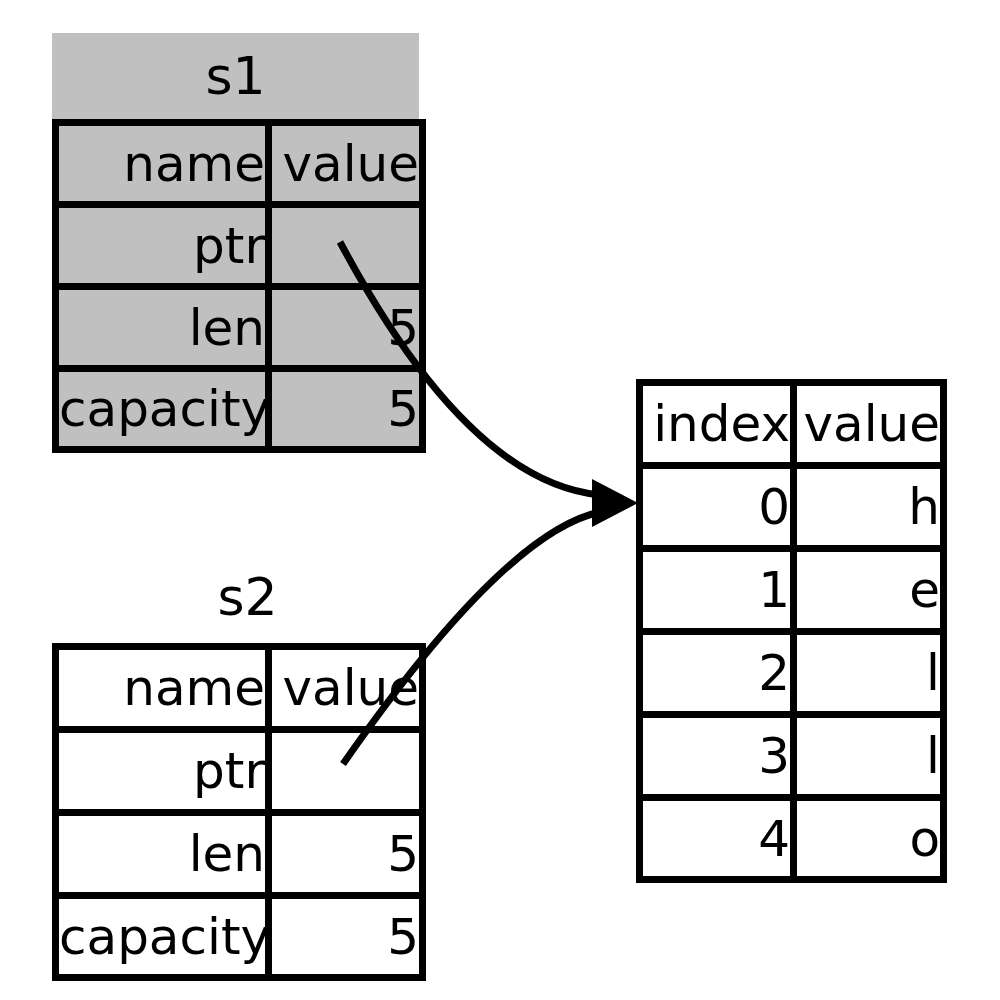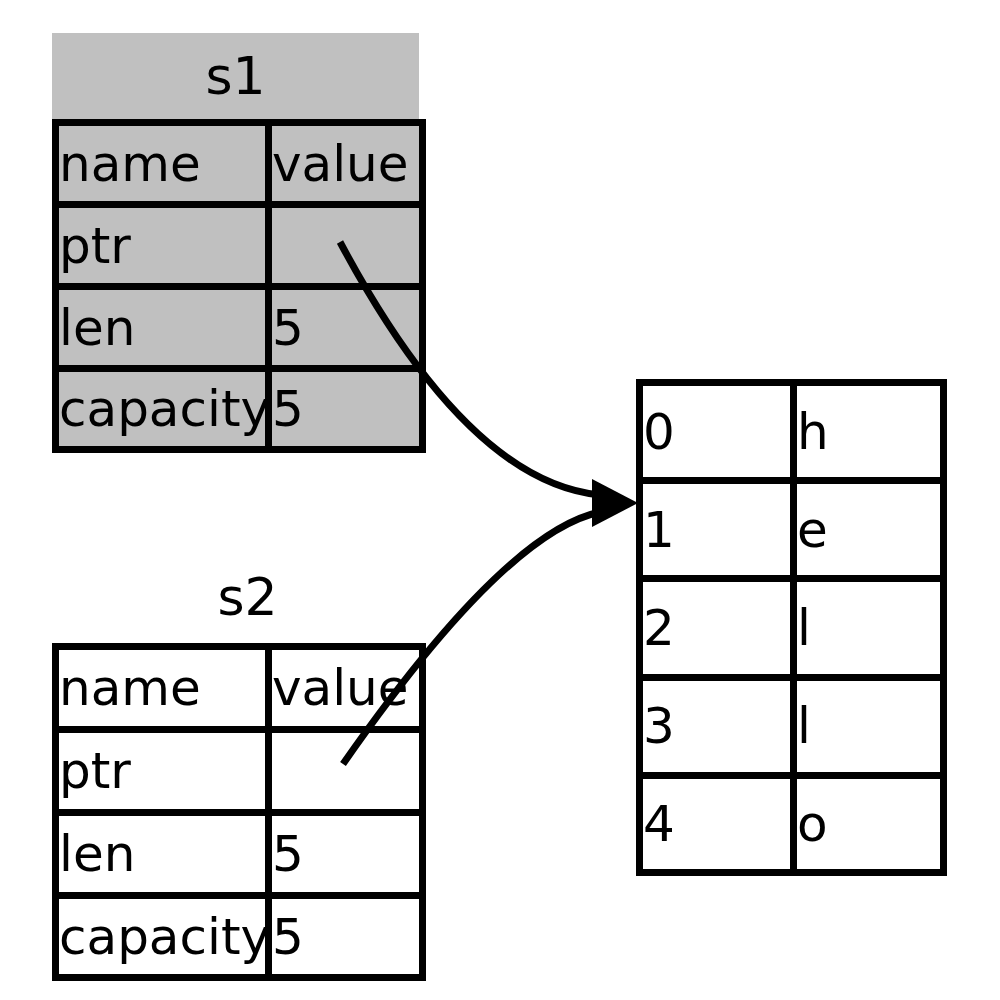--- a/index.html
+++ b/index.html
@@ -22,21 +22,21 @@
   }
   table.tbl {
     position: absolute;
     border-collapse: collapse;
     table-layout: fixed;
     font-size: 50px;
   }
   table.tbl td {
     border: 7px solid #000;
     padding: 0;
-    text-align: left;
+    text-align: right;
     vertical-align: middle;
     white-space: nowrap;
     overflow: visible;
   }
   .arrows {
     position: absolute;
     left: 0;
     top: 0;
     pointer-events: none;
   }
@@ -103,20 +103,24 @@
     </tr>
   </tbody>
     </table>
 
   <table class="tbl" style="left:636px; top:379px; width:304px; height:497px;">
     <colgroup>
         <col style="width:154px">
         <col style="width:150px">
       </colgroup>
     <tbody>
+        <tr style="height:83px">
+      <td>index</td>
+      <td>value</td>
+    </tr>
     <tr style="height:83px">
       <td>0</td>
       <td>h</td>
     </tr>
     <tr style="height:83px">
       <td>1</td>
       <td>e</td>
     </tr>
     <tr style="height:83px">
       <td>2</td>

